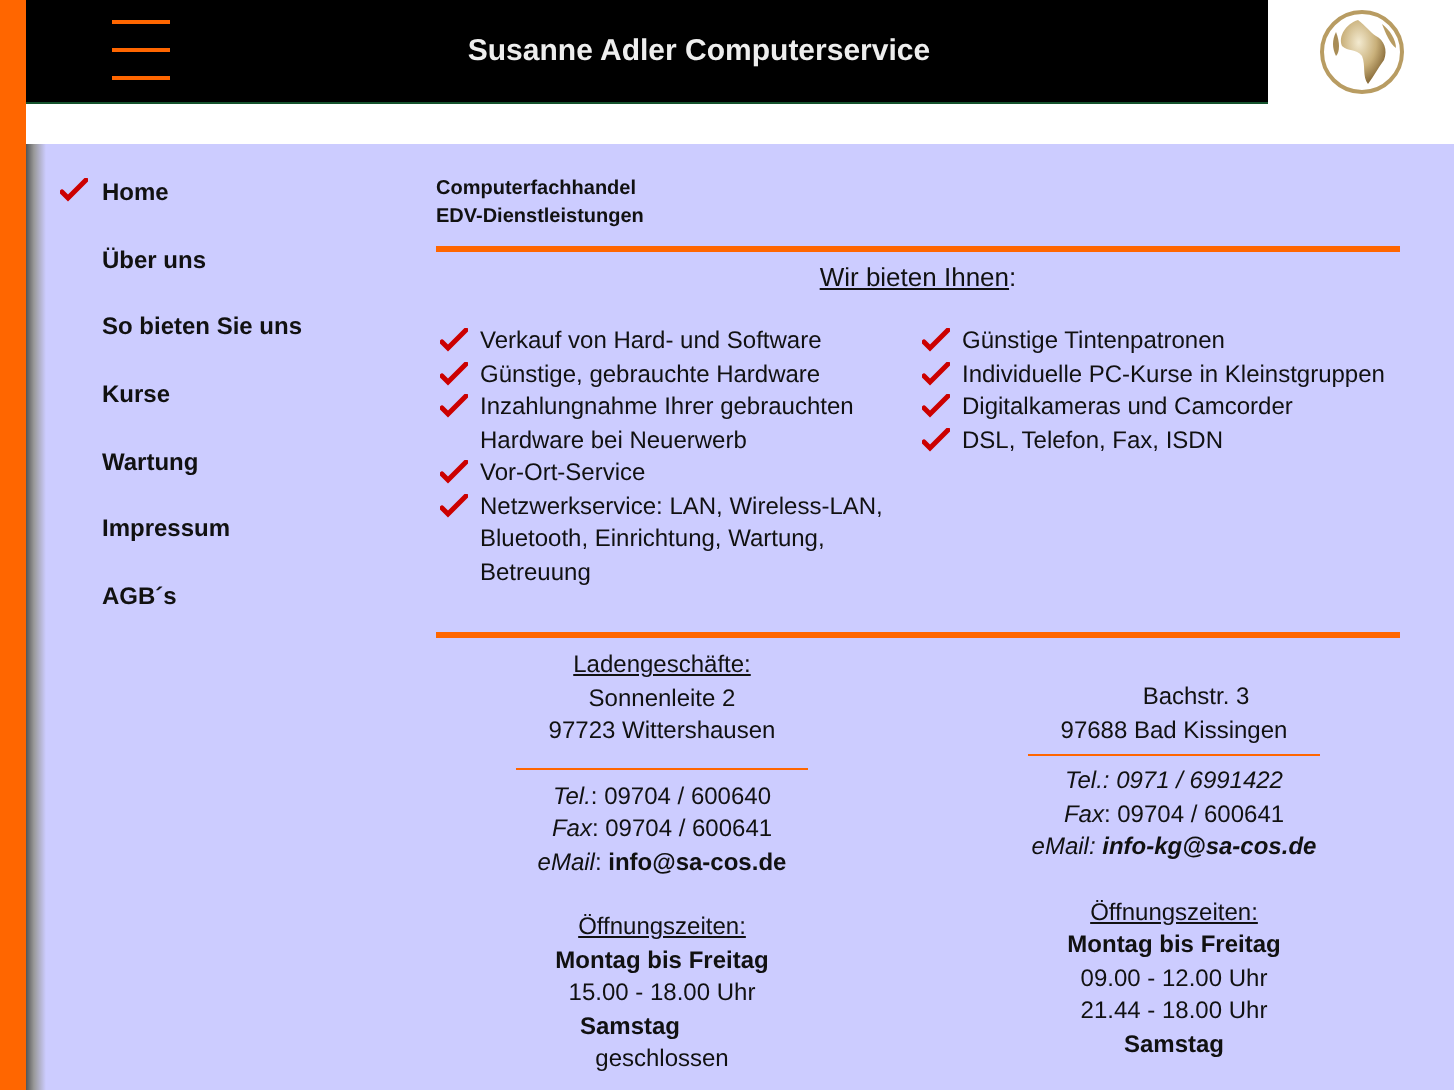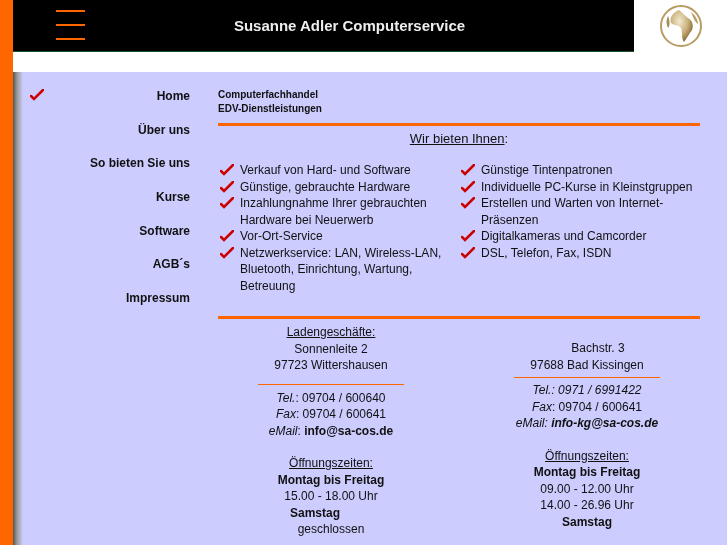--- a/index.html
+++ b/index.html
@@ -6,21 +6,21 @@
   body { width:727px; height:545px; overflow:hidden; background:#ccccff; position:relative; font-family:"Liberation Sans", "DejaVu Sans", sans-serif; color:#111; }
   .stripe { position:absolute; left:0; top:0; width:13px; height:545px; background:#ff6600; }
   .header { position:absolute; left:13px; top:0; width:621px; height:51px; background:#000; border-bottom:4px solid #14532d; }
   .hamb { position:absolute; left:43px; top:10px; width:29px; }
   .hamb span { display:block; height:2px; background:#ff6600; margin-bottom:12px; }
   .title { position:absolute; left:0; top:17px; width:100%; text-align:center; padding-left:52px; box-sizing:border-box; color:#eee; font-weight:bold; font-size:15px; }
   .white-band { position:absolute; left:13px; top:52px; width:714px; height:20px; background:#fff; }
   .globe-area { position:absolute; left:634px; top:0; width:93px; height:52px; background:#fff; }
   .globe { position:absolute; left:25px; top:4px; width:44px; height:44px; }
   .shadow { position:absolute; left:13px; top:72px; width:10px; height:473px; background:linear-gradient(to right,#555,#999 40%,#ccccff); }
-  .nav { position:absolute; left:30px; top:86px; width:160px;text-align:right; }
+  .nav { position:absolute; left:30px; top:86px; width:160px; }
   .nav-item { position:relative; height:33.7px; font-weight:bold; font-size:12px; padding-left:21px; line-height:20px; }
   .nav-item .check { position:absolute; left:0; top:3px; }
   .main { position:absolute; left:218px; top:88px; width:482px; font-size:12px; }
   .subt { font-weight:bold; font-size:10px; line-height:14px; }
   .rule { height:3px; background:#ff6600; margin:7px 0 0 0; }
   .offer-title { text-align:center; font-size:13px; margin-top:5px; }
   .offer-title u { text-decoration:underline; }
   .lists { display:flex; margin-top:16px; }
   .col { width:245px; }
   .li { position:relative; padding-left:22px; line-height:16.5px; font-size:12px; }
@@ -68,23 +68,23 @@
 <nav class="nav">
   <div class="nav-item">
     <svg class="check" width="14" height="12" viewBox="0 0 14 12">
         <path d="M1 7 L4 10 L13 1" fill="none" stroke="#cc0000" stroke-width="2.5" stroke-linecap="round"></path>
       </svg>
     <span>Home</span>
   </div>
   <div class="nav-item"><span>Über uns</span></div>
   <div class="nav-item"><span>So bieten Sie uns</span></div>
   <div class="nav-item"><span>Kurse</span></div>
-  <div class="nav-item"><span>Software</span></div>
+  <div class="nav-item"><span>Wartung</span></div>
+  <div class="nav-item"><span>Impressum</span></div>
   <div class="nav-item"><span>AGB´s</span></div>
-  <div class="nav-item"><span>Impressum</span></div>
 </nav>
 
 <main class="main">
   <div class="subt">Computerfachhandel</div>
   <div class="subt">EDV-Dienstleistungen</div>
   <div class="rule"></div>
   <div class="offer-title"><u>Wir bieten Ihnen</u><span>:</span></div>
 
   <div class="lists">
     <div class="col">
@@ -104,23 +104,20 @@
             <path d="M1 7 L4 10 L13 1" fill="none" stroke="#cc0000" stroke-width="2.5" stroke-linecap="round"></path>
           </svg><span>Netzwerkservice: LAN, Wireless-LAN, Bluetooth, Einrichtung, Wartung, Betreuung</span></div>
     </div>
     <div class="col">
       <div class="li"><svg class="check" width="14" height="12" viewBox="0 0 14 12">
             <path d="M1 7 L4 10 L13 1" fill="none" stroke="#cc0000" stroke-width="2.5" stroke-linecap="round"></path>
           </svg><span>Günstige Tintenpatronen</span></div>
       <div class="li"><svg class="check" width="14" height="12" viewBox="0 0 14 12">
             <path d="M1 7 L4 10 L13 1" fill="none" stroke="#cc0000" stroke-width="2.5" stroke-linecap="round"></path>
           </svg><span>Individuelle PC-Kurse in Kleinstgruppen</span></div>
-      <div class="li"><svg class="check" width="14" height="12" viewBox="0 0 14 12">
-            <path d="M1 7 L4 10 L13 1" fill="none" stroke="#cc0000" stroke-width="2.5" stroke-linecap="round"></path>
-          </svg><span>Erstellen und Warten von Internet-Präsenzen</span></div>
       <div class="li"><svg class="check" width="14" height="12" viewBox="0 0 14 12">
             <path d="M1 7 L4 10 L13 1" fill="none" stroke="#cc0000" stroke-width="2.5" stroke-linecap="round"></path>
           </svg><span>Digitalkameras und Camcorder</span></div>
       <div class="li"><svg class="check" width="14" height="12" viewBox="0 0 14 12">
             <path d="M1 7 L4 10 L13 1" fill="none" stroke="#cc0000" stroke-width="2.5" stroke-linecap="round"></path>
           </svg><span>DSL, Telefon, Fax, ISDN</span></div>
     </div>
   </div>
 
   <div class="rule2"></div>
@@ -145,17 +142,17 @@
       <div style="margin-left:22px">Bachstr. 3</div>
       <div>97688 Bad Kissingen</div>
       <div class="srule" style="margin-top:4px;margin-bottom:4px"></div>
       <div class="it">Tel.: 0971 / 6991422</div>
       <div><span class="it">Fax</span><span>: 09704 / 600641</span></div>
       <div><span class="it">eMail: </span><span class="b it">info-kg@sa-cos.de</span></div>
       <div class="hours-gap"></div>
       <div class="u">Öffnungszeiten:</div>
       <div class="b">Montag bis Freitag</div>
       <div>09.00 - 12.00 Uhr</div>
-      <div>14.00 - 26.96 Uhr</div>
+      <div>21.44 - 18.00 Uhr</div>
       <div class="b">Samstag</div>
     </div>
   </div>
 </main>
 
 </body></html>

